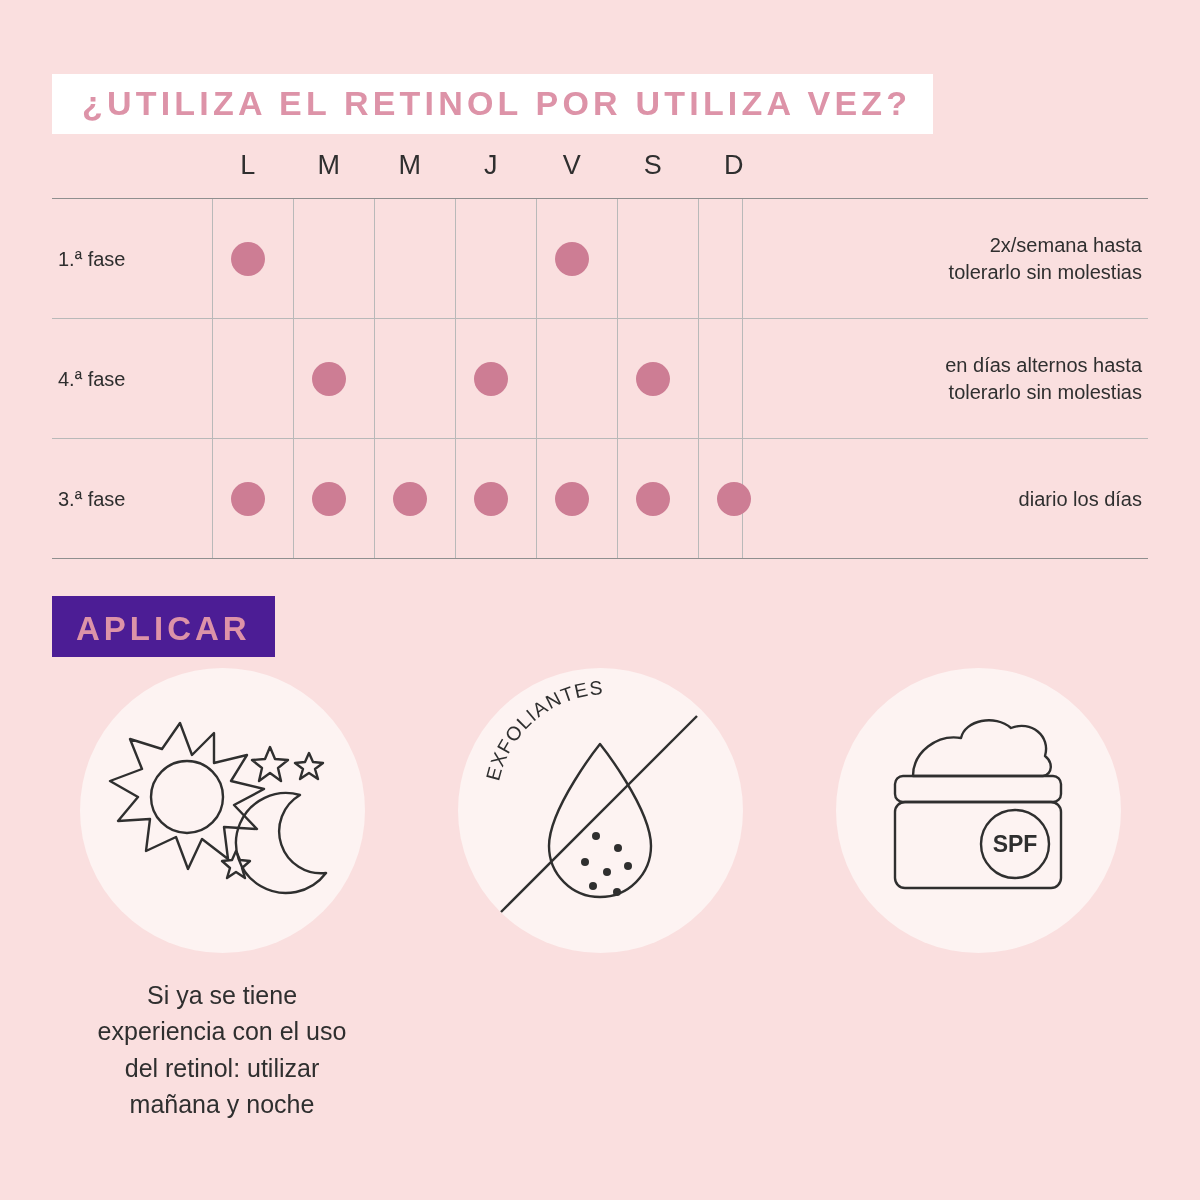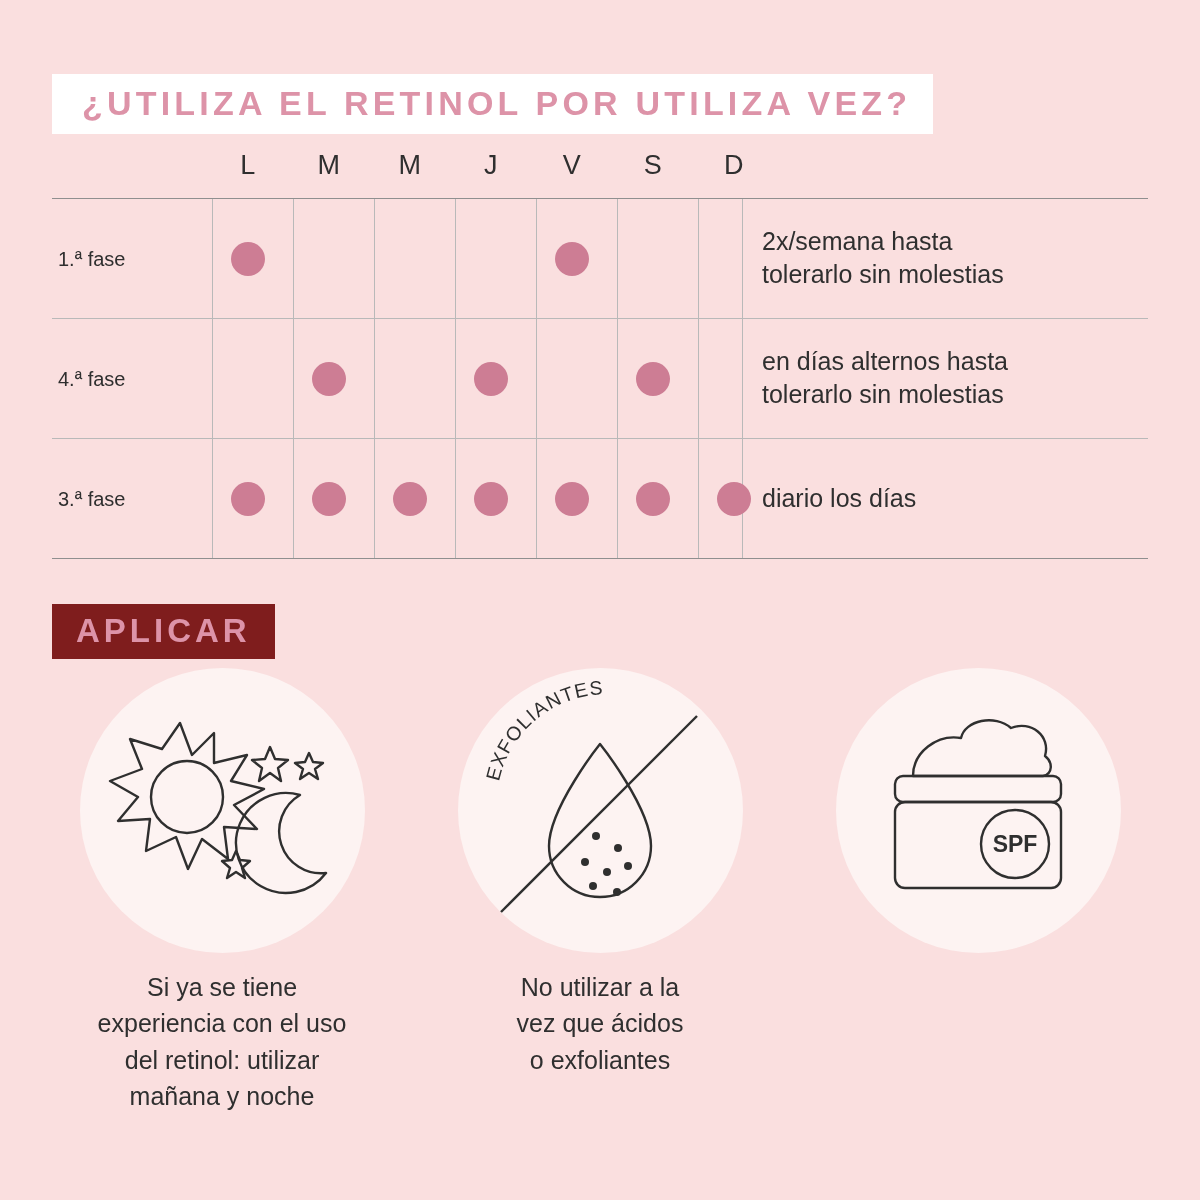--- a/index.html
+++ b/index.html
@@ -72,24 +72,25 @@
     top: 50%;
     transform: translateY(-50%);
     font-size: 20px;
     color: #2f2f2f;
   }
   .row .note {
     position: absolute;
     left: 710px;
     top: 50%;
     transform: translateY(-50%);
-    font-size: 25px;
+    font-size: 20px;
     color: #2f2f2f;
     line-height: 1.35;
     width: 380px;
+    text-align: right;
   }
   .cell {
     position: absolute;
     top: 0;
     height: 100%;
     width: 72px;
   }
   .dot {
     position: absolute;
     left: 50%;
@@ -108,24 +109,23 @@
     bottom: 0;
     width: 1.2px;
     background: #b9b9b9;
   }
 
   
   .aplicar-band {
     position: absolute;
     left: 52px;
     top: 596px;
-    background: #7f1d1d;
-    padding: 10px 24px 12px 24px;
+    background: #4c1d95;
+    padding: 16px 24px 12px 24px;
     display: inline-block;
-    margin-top: 8px;
   }
   .aplicar-band .aplicar-text {
     color: #dd93a8;
     font-size: 33px;
     font-weight: bold;
     letter-spacing: 4px;
     line-height: 1;
   }
 
   
@@ -147,21 +147,21 @@
     width: 285px;
     height: 285px;
     border-radius: 50%;
     background: #fdf3f2;
     display: flex;
     align-items: center;
     justify-content: center;
     position: relative;
   }
   .caption {
-    margin-top: 16px;
+    margin-top: 24px;
     text-align: center;
     font-size: 25px;
     color: #2f2f2f;
     line-height: 1.45;
     white-space: pre-line;
   }
 </style>
 </head>
 <body>
 
@@ -305,23 +305,20 @@
           <circle cx="131" cy="160" r="4"></circle>
           <circle cx="153" cy="172" r="4"></circle>
           <circle cx="120" cy="186" r="4"></circle>
           <circle cx="142" cy="196" r="4"></circle>
           <circle cx="163" cy="190" r="4"></circle>
           <circle cx="128" cy="210" r="4"></circle>
           <circle cx="152" cy="216" r="4"></circle>
         </g>
       </svg>
     </div>
-    <div class="caption">No utilizar a la
-vez que ácidos
-o exfoliantes</div>
   </div>
 
   <div class="card">
     <div class="circle">
       <svg width="250" height="210" viewBox="0 0 250 210">
         <g fill="none" stroke="#2f2f2f" stroke-width="2.4" stroke-linejoin="round" stroke-linecap="round">
 
           <path d="M60 70 C60 46 84 28 108 32 C112 14 142 8 158 22 C178 14 198 30 192 50 C200 56 200 68 190 70 Z"></path>
 
           <rect x="42" y="70" width="166" height="26" rx="8"></rect>

